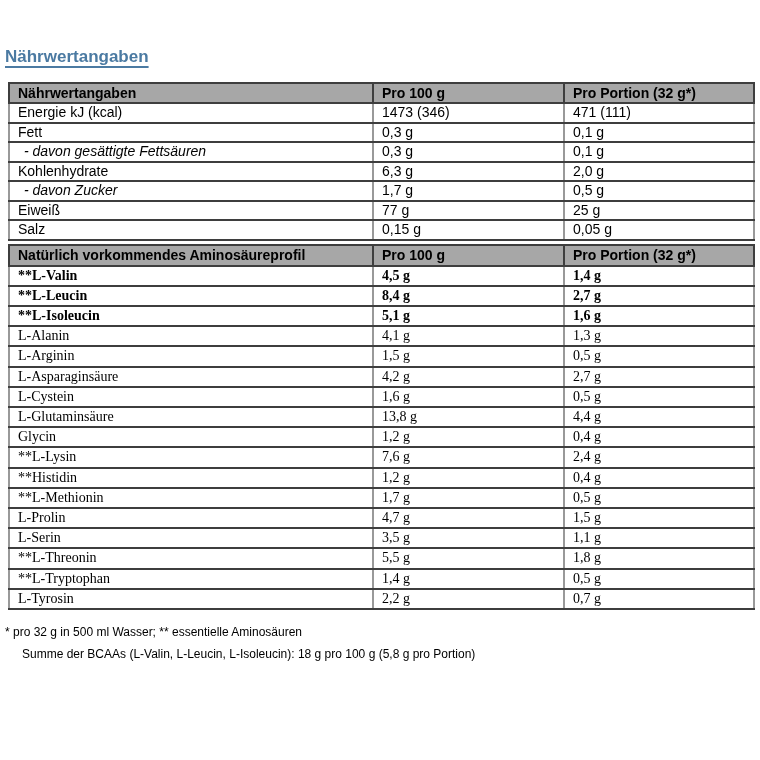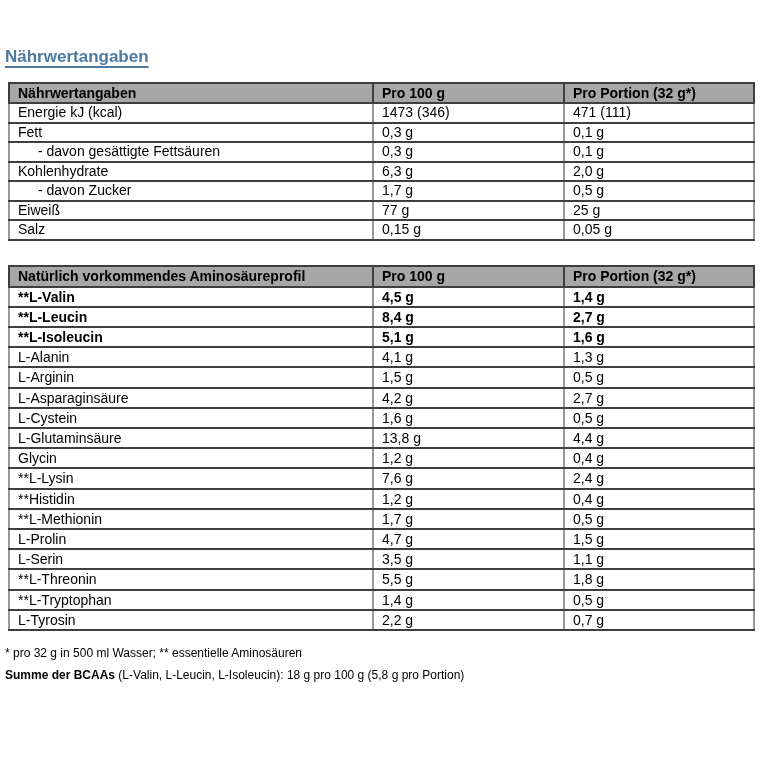--- a/index.html
+++ b/index.html
@@ -23,21 +23,21 @@
     text-underline-offset: 4px;
   }
 
   table {
     border-collapse: collapse;
     table-layout: fixed;
     width: 745px;
     margin-left: 3px;
   }
   .t1 { margin-top: 15px; }
-  .t2 { margin-top: 24px; }
+  .t2 { margin-top: 3px; }
 
   col.c-label   { width: 364px; }
   col.c-per100  { width: 191px; }
   col.c-portion { width: 190px; }
 
   th, td {
     font-size: 14px;
     padding: 0 8px;
     border-top: 2px solid var(--border-dark, #3e3e3e);
     border-bottom: 2px solid var(--border-dark, #3e3e3e);
@@ -49,27 +49,27 @@
     background: var(--header-bg, #a7a7a7);
     border-color: var(--border-dark, #3e3e3e);
     text-align: left;
     font-weight: bold;
   }
   .num { }
 
   .t1 th { line-height: 18px; }
   .t1 td { line-height: 17.5px; margin-top: 30px; }
   .t2 th { line-height: 19px; }
-  .t2 td { line-height: 18.2px; }
+  .t2 td { line-height: 18.2px; font-family: Liberation Serif, serif; }
 
   tr.bold td { font-weight: bold; }
-  td.indent { padding-left: 28px; }
+  td.indent { padding-left: 14px; font-style: italic; }
 
   .footnotes { margin: 11px 0 0 0; font-size: 12px; line-height: 22.5px; }
-  .footnotes .b { font-weight: bold; }
+  .footnotes .b { font-weight: normal; margin-left: 17px; }
 </style>
 </head>
 <body>
 
 <div class="doc">
 
   <h1 class="page-title">Nährwertangaben</h1>
 
   <table class="t1">
     <colgroup>

